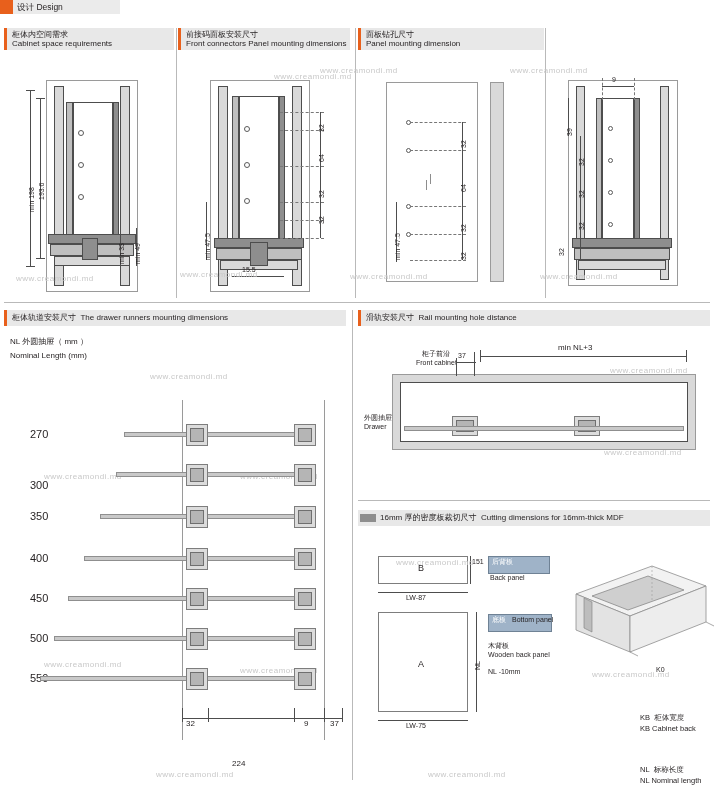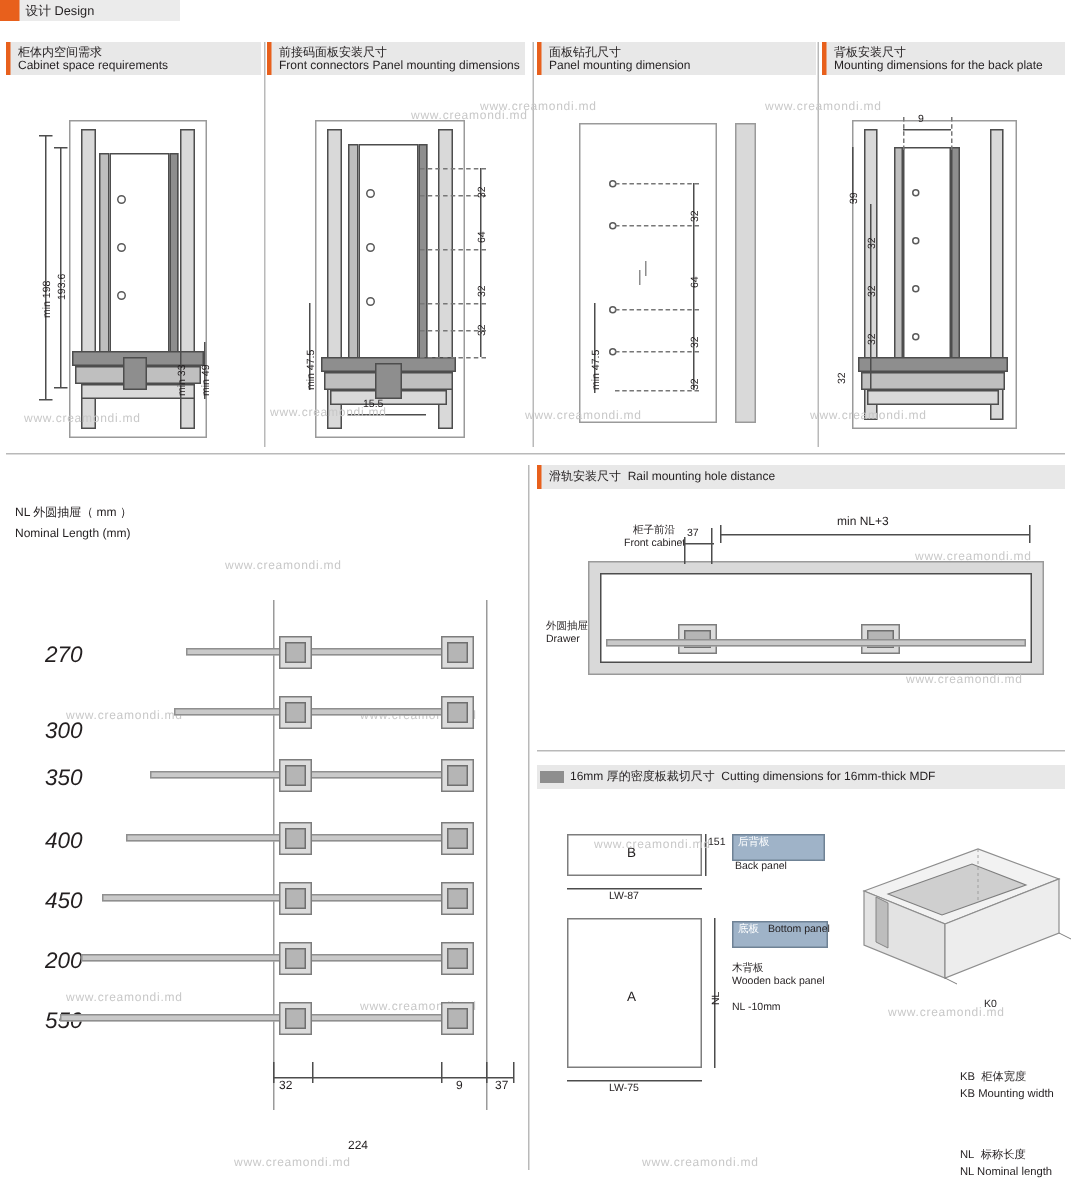--- a/index.html
+++ b/index.html
@@ -28,21 +28,21 @@
   .fillw{background:#fff;}
   .circ{position:absolute;border:1px solid #5a5a5a;border-radius:50%;background:#fff;box-sizing:border-box;}
 
   
   #top-title{left:0;top:0;width:714px;height:15px;background:#fff;}
   #top-title .sq{position:absolute;left:0;top:0;width:13px;height:14px;background:#e8601c;}
   #top-title .tx{position:absolute;left:17px;top:2px;font-size:8.5px;color:#231f20;}
   #top-title .bg{position:absolute;left:0;top:0;width:120px;height:14px;background:#ebebeb;}
 
   
-  .len-lbl{position:absolute;font-size:15px;color:#231f20;font-style:italic;}
+  .len-lbl{position:absolute;font-size:11px;color:#231f20;}
   .runner-asm{position:absolute;}
   .rail{position:absolute;background:#c9c9c9;border:1px solid #8f8f8f;box-sizing:border-box;height:5px;}
   .blk{position:absolute;background:#dcdcdc;border:1px solid #7d7d7d;box-sizing:border-box;}
   .blk2{position:absolute;background:#b5b5b5;border:1px solid #6f6f6f;box-sizing:border-box;}
 
   .legend{position:absolute;font-size:7.5px;line-height:11px;color:#231f20;}
 </style>
 </head>
 <body>
 
@@ -60,24 +60,20 @@
     <div class="cn">柜体内空间需求</div>
     <div class="en">Cabinet space requirements</div>
   </div>
   <div class="hdr" style="left:358px;top:28px;width:186px;height:22px;">
     <div class="cn">面板钻孔尺寸</div>
     <div class="en">Panel mounting dimension</div>
   </div>
   <div class="hdr" style="left:178px;top:28px;width:172px;height:22px;">
     <div class="cn">前接码面板安装尺寸</div>
     <div class="en">Front connectors Panel mounting dimensions</div>
-  </div>
-  <div class="hdr" style="left:548px;top:28px;width:162px;height:22px;">
-    <div class="cn">背板安装尺寸</div>
-    <div class="en">Mounting dimensions for the back plate</div>
   </div>
 
   <div class="sep" style="left:176px;top:28px;width:1px;height:270px;"></div>
   <div class="sep" style="left:355px;top:28px;width:1px;height:270px;"></div>
   <div class="sep" style="left:545px;top:28px;width:1px;height:270px;"></div>
   <div class="sep" style="left:4px;top:302px;width:706px;height:1px;"></div>
 
   <div class="panel" style="left:4px;top:52px;width:170px;height:246px;">
 
     <div class="box" style="left:42px;top:28px;width:92px;height:212px;border-color:#9a9a9a;"></div>
@@ -218,20 +214,23 @@
     <div class="lbl v" style="left:28px;top:146px;">32</div>
     <div class="ln" style="left:30px;top:148px;width:1px;height:32px;"></div>
     <div class="lbl v" style="left:28px;top:178px;">32</div>
     <div class="ln" style="left:30px;top:180px;width:1px;height:28px;"></div>
     <div class="lbl v" style="left:8px;top:204px;">32</div>
 
     <div class="wm" style="left:-40px;top:14px;">www.creamondi.md</div>
     <div class="wm" style="left:-10px;top:220px;">www.creamondi.md</div>
   </div>
 
+  <div class="hdr one" style="left:4px;top:310px;width:342px;height:16px;">
+    <div class="cn"><span>柜体轨道安装尺寸</span>&nbsp;&nbsp;<span>The drawer runners mounting dimensions</span></div>
+  </div>
   <div class="hdr one" style="left:358px;top:310px;width:352px;height:16px;">
     <div class="cn"><span>滑轨安装尺寸</span>&nbsp;&nbsp;<span>Rail mounting hole distance</span></div>
   </div>
   <div class="sep" style="left:352px;top:310px;width:1px;height:470px;"></div>
 
   <div class="panel" style="left:4px;top:330px;width:344px;height:450px;">
     <div class="lbl" style="left:6px;top:8px;font-size:8px;">NL 外圆抽屉（ mm ）</div>
     <div class="lbl" style="left:6px;top:22px;font-size:8px;">Nominal Length (mm)</div>
 
     <div class="wm" style="left:146px;top:42px;">www.creamondi.md</div>
@@ -241,21 +240,21 @@
     <div class="wm" style="left:236px;top:336px;">www.creamondi.md</div>
 
     <div class="lnL" style="left:178px;top:70px;width:1px;height:340px;background:#9a9a9a;"></div>
     <div class="lnL" style="left:320px;top:70px;width:1px;height:340px;background:#9a9a9a;"></div>
 
     <div class="len-lbl" style="left:26px;top:98px;">270</div>
     <div class="len-lbl" style="left:26px;top:138px;margin-top:11px;">300</div>
     <div class="len-lbl" style="left:26px;top:180px;">350</div>
     <div class="len-lbl" style="left:26px;top:222px;">400</div>
     <div class="len-lbl" style="left:26px;top:262px;">450</div>
-    <div class="len-lbl" style="left:26px;top:302px;">200</div>
+    <div class="len-lbl" style="left:26px;top:302px;">500</div>
     <div class="len-lbl" style="left:26px;top:342px;">550</div>
 
     <div class="runner-asm" style="left:0;top:92px;">
       <div class="rail" style="left:120px;top:10px;width:180px;"></div>
       <div class="blk" style="left:182px;top:2px;width:22px;height:22px;"></div>
       <div class="blk2" style="left:186px;top:6px;width:14px;height:14px;"></div>
       <div class="blk" style="left:290px;top:2px;width:22px;height:22px;"></div>
       <div class="blk2" style="left:294px;top:6px;width:14px;height:14px;"></div>
     </div>
     <div class="runner-asm" style="left:0;top:132px;">
@@ -386,21 +385,21 @@
       <line x1="150" y1="66" x2="158" y2="70" stroke="#6f6f6f" stroke-width="0.6"></line>
       <line x1="74" y1="96" x2="82" y2="100" stroke="#6f6f6f" stroke-width="0.6"></line>
     </svg>
     <div class="lbl" style="left:296px;top:134px;">K0</div>
 
     <div class="wm" style="left:36px;top:26px;">www.creamondi.md</div>
     <div class="wm" style="left:232px;top:138px;">www.creamondi.md</div>
 
     <div class="legend" style="left:280px;top:180px;">
       <div><span>KB</span>&nbsp;&nbsp;<span>柜体宽度</span></div>
-      <div>KB Mounting width</div>
+      <div>KB Cabinet back</div>
     </div>
     <div class="legend" style="left:280px;top:232px;">
       <div><span>NL</span>&nbsp;&nbsp;<span>标称长度</span></div>
       <div>NL Nominal length</div>
     </div>
   </div>
 
   <div class="wm" style="left:156px;top:770px;">www.creamondi.md</div>
   <div class="wm" style="left:428px;top:770px;">www.creamondi.md</div>
 

